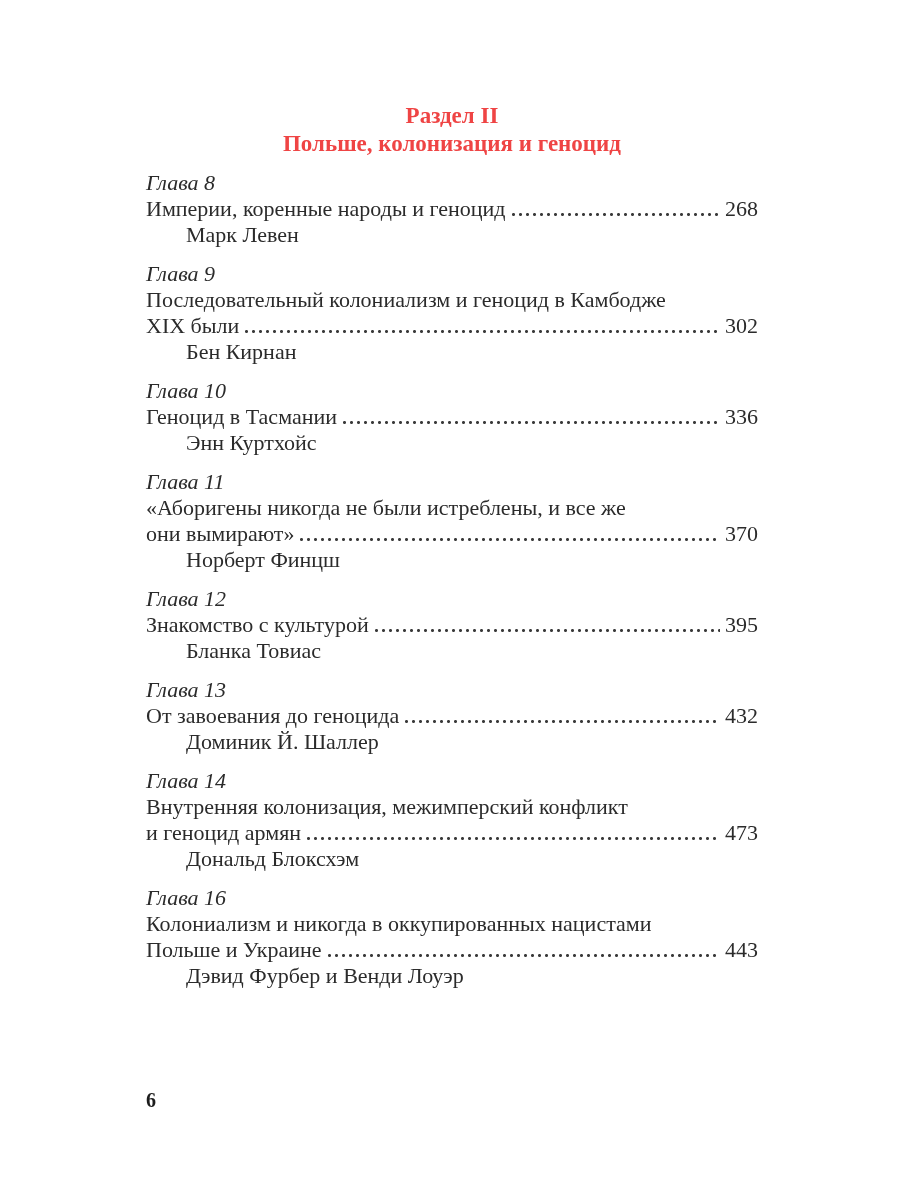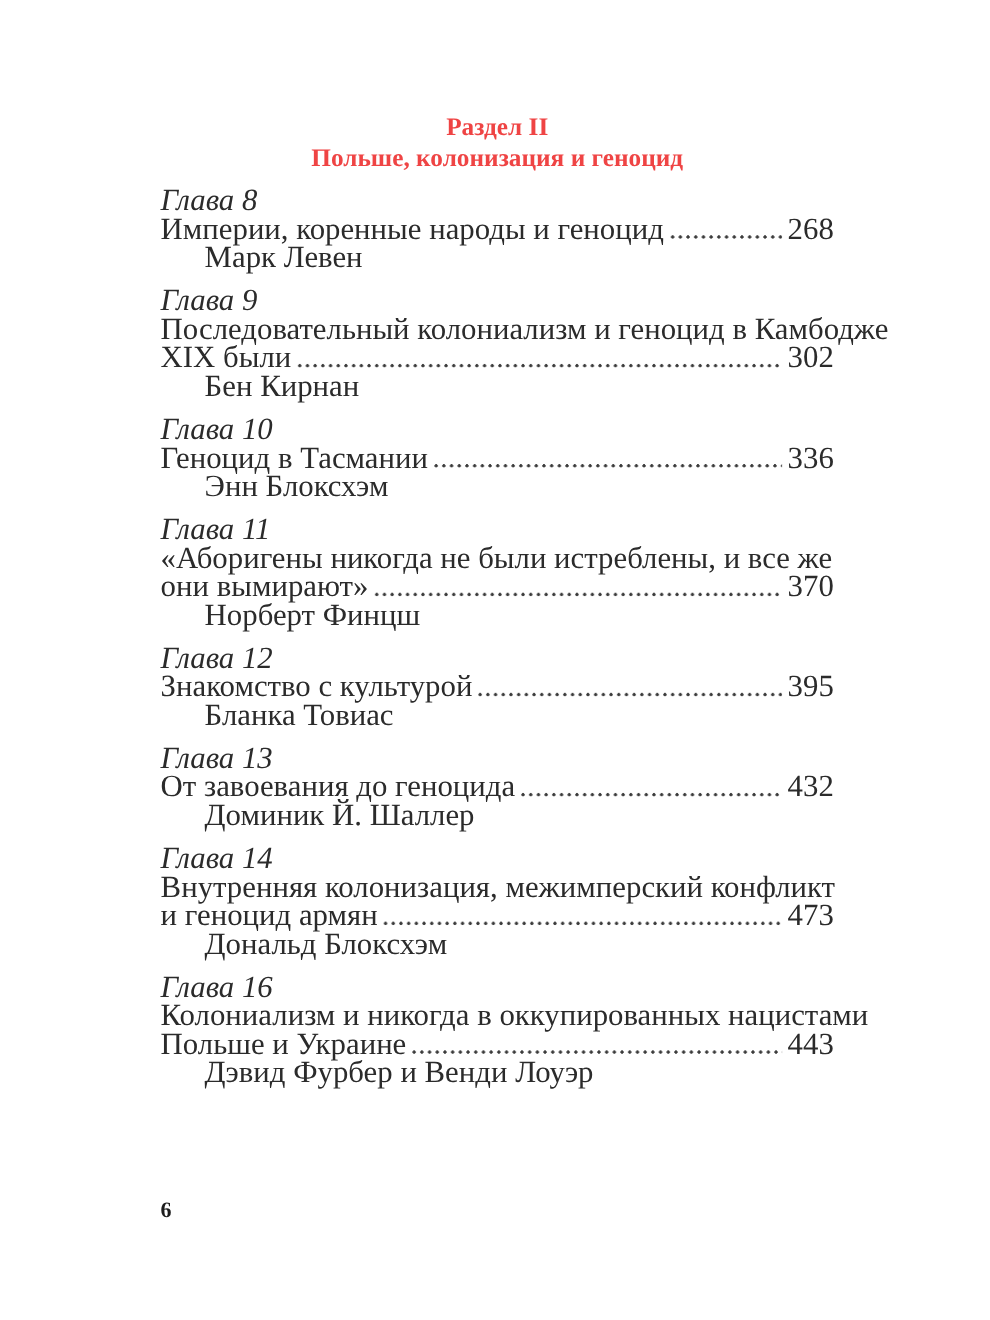--- a/index.html
+++ b/index.html
@@ -25,21 +25,21 @@
     text-align: center;
     font-weight: bold;
     color: #ef4444;
     font-size: 23px;
     line-height: 28px;
     margin-bottom: 12px;
   }
   .toc { }
   .entry {
     margin-bottom: 13px;
-    font-size: 28px;
+    font-size: 22px;
     line-height: 26px;
   }
   .chapter-label {
     font-style: italic;
   }
   .title-line {
     display: flex;
     align-items: baseline;
   }
   .title-text {
@@ -110,21 +110,21 @@
 
   <section class="entry">
     <div class="chapter-label">Глава 10</div>
     <div class="title-lines">
           <div class="title-line">
             <span class="title-text">Геноцид в Тасмании</span>
             <span class="leader"></span>
             <span class="page-num">336</span>
           </div>
         </div>
-    <div class="author">Энн Блоксхэм</div>
+    <div class="author">Энн Куртхойс</div>
   </section>
 
   <section class="entry">
     <div class="chapter-label">Глава 11</div>
     <div class="title-lines">
           <div class="title-line">
             <span class="title-text">«Аборигены никогда не были истреблены, и все же</span>
           </div>
           <div class="title-line">
             <span class="title-text">они вымирают»</span>

